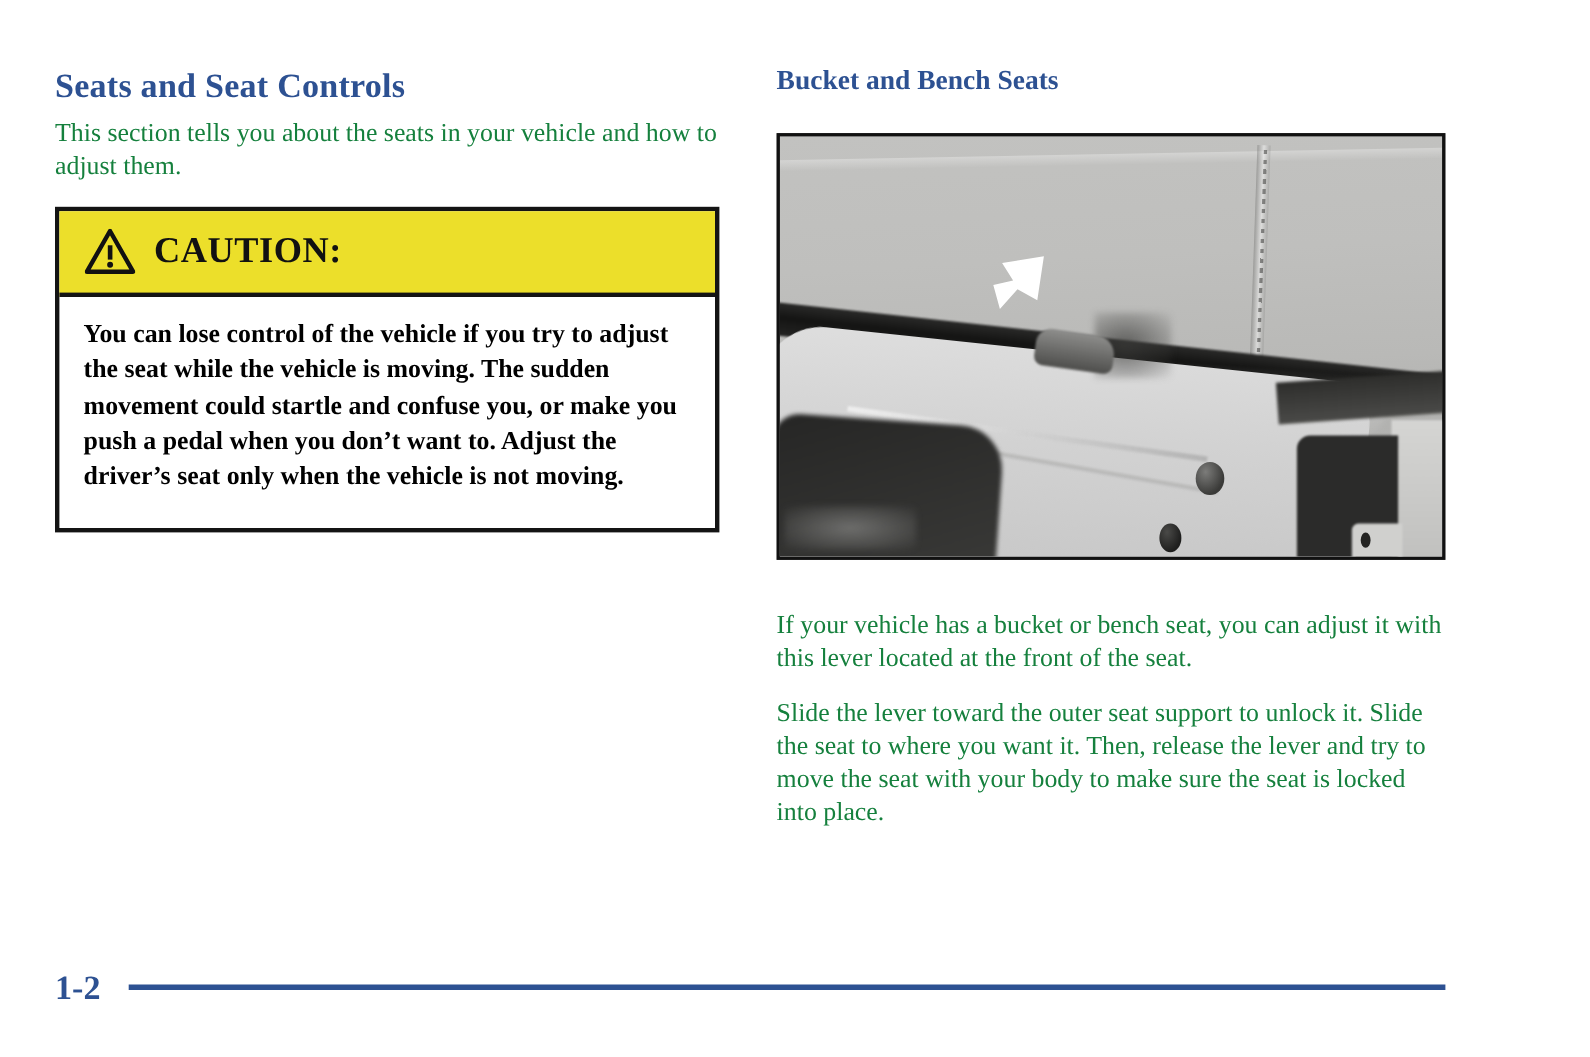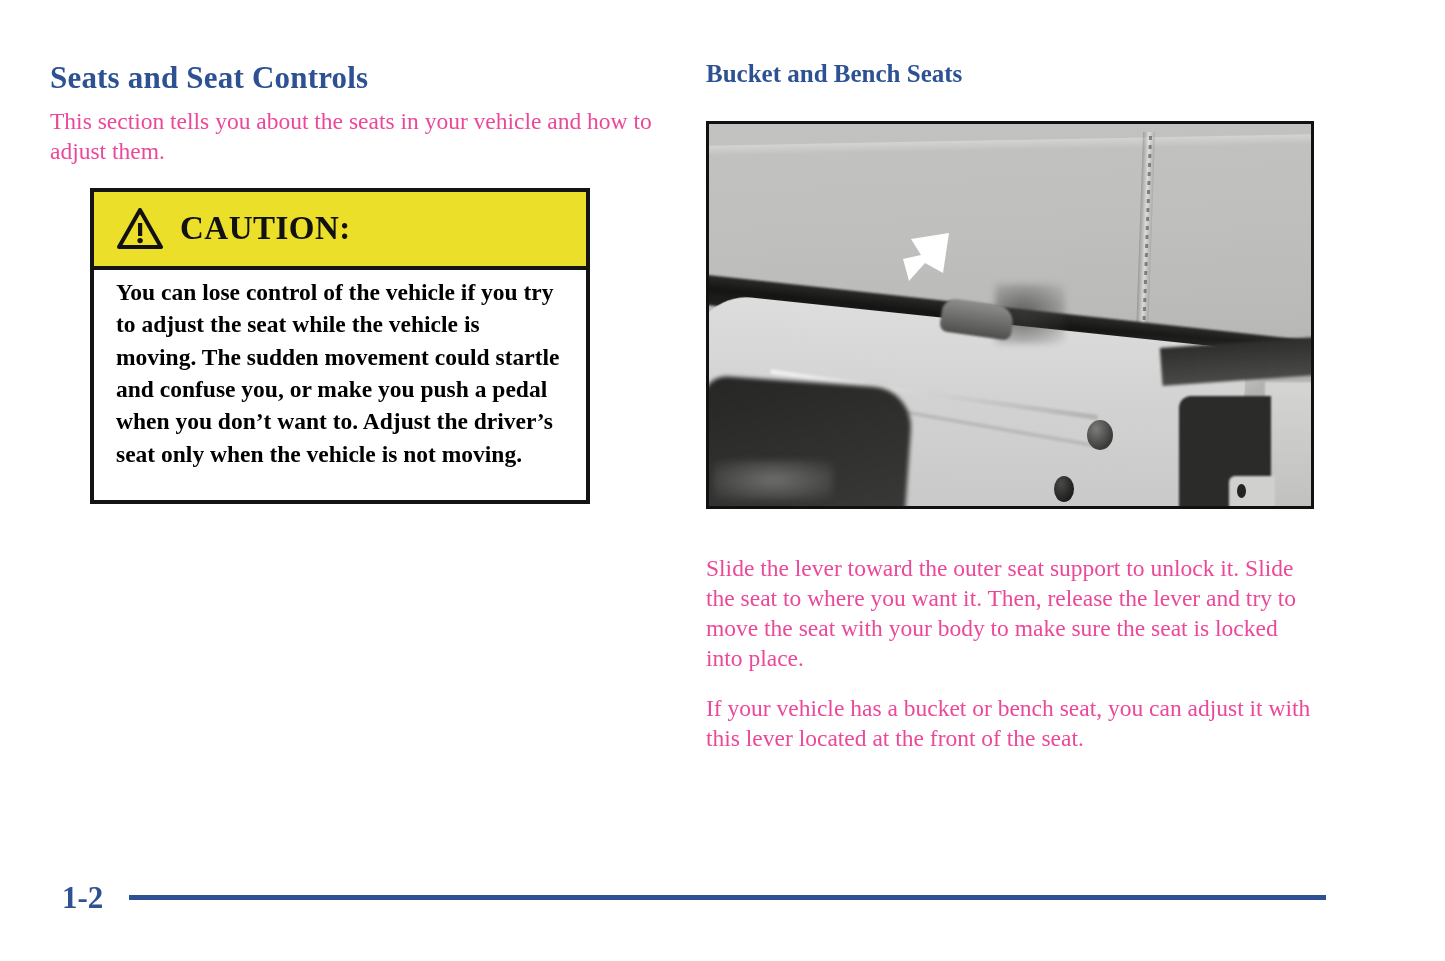--- a/index.html
+++ b/index.html
@@ -44,33 +44,32 @@
     font-size: 25px;
     font-weight: bold;
     margin: 0 0 32px 0;
     line-height: 1.15;
   }
 
   
   .body-text {
     font-size: 23.5px;
     line-height: 1.28;
-    color: #ec4899;
+    color: #15803d;
     margin: 3px 0 20px 0;
   }
   .body-text:last-child { margin-bottom: 0; }
 
   
   .caution-box {
     margin-top: 22px;
     border: 4px solid #141414;
     background: #ffffff;
-    width: 500px;
+    width: 604px;
     box-sizing: border-box;
-    margin-left: 40px;
   }
   .caution-header {
     background: #ecdf2a;
     border-bottom: 4px solid #141414;
     height: 78px;
     display: flex;
     align-items: center;
     padding-left: 23px;
     box-sizing: border-box;
   }
@@ -82,21 +81,21 @@
   }
   .caution-word {
     font-size: 33px;
     font-weight: bold;
     color: #111111;
     letter-spacing: 0.5px;
     margin-left: 17px;
     line-height: 1;
   }
   .caution-body {
-    padding: 6px 22px 30px 22px;
+    padding: 18px 22px 30px 22px;
     border-radius: 28px;
   }
   .caution-text {
     font-size: 23.5px;
     font-weight: bold;
     line-height: 1.38;
     color: #000000;
     margin: 0;
   }
 
@@ -315,21 +314,21 @@
     height: 60px;
     background: linear-gradient(160deg, rgba(255,255,255,0.5), rgba(150,150,148,0.15));
     border-radius: 40% 30% 50% 20%;
     transform: rotate(-6deg);
     filter: blur(2px);
   }
 
   
   .footer {
     position: absolute;
-    left: 62px;
+    left: 50px;
     bottom: 48px;
     width: 1264px;
     display: flex;
     align-items: center;
   }
   .page-number {
     color: #2d5192;
     font-size: 31px;
     font-weight: bold;
     line-height: 1;
@@ -395,23 +394,23 @@
       <div class="bracket-hole"></div>
       <div class="bolt bolt-1"></div>
       <div class="bolt bolt-2"></div>
       <div class="lever-shadow"></div>
       <div class="lever"></div>
       <svg class="pointer-arrow" viewBox="0 0 60 62">
         <path d="M50 4 L44 44 L26 34 L10 52 L4 30 L22 26 L12 10 Z" fill="#ffffff"></path>
       </svg>
     </div>
 
+    <p class="body-text">If your vehicle has a bucket or bench seat, you can adjust it with this lever located at the front of the seat.</p>
+
     <p class="body-text">Slide the lever toward the outer seat support to unlock it. Slide the seat to where you want it. Then, release the lever and try to move the seat with your body to make sure the seat is locked into place.</p>
-
-    <p class="body-text">If your vehicle has a bucket or bench seat, you can adjust it with this lever located at the front of the seat.</p>
 
   </div>
 
   <div class="footer">
     <span class="page-number">1-2</span>
     <span class="footer-rule"></span>
   </div>
 
 </div>
 

